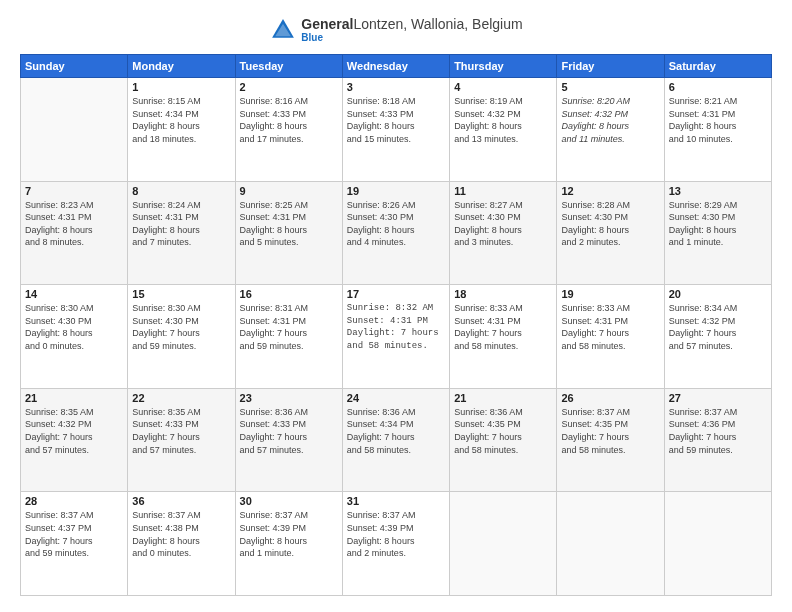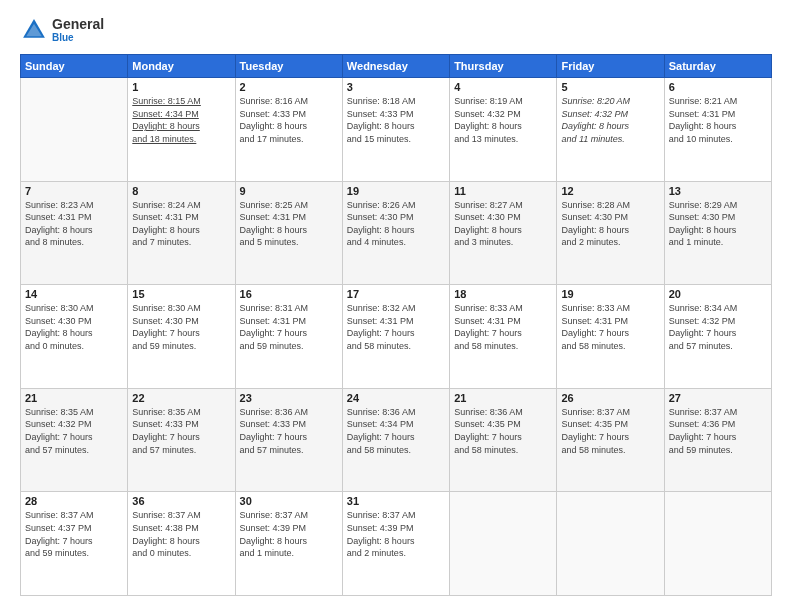--- a/index.html
+++ b/index.html
@@ -12,21 +12,21 @@
     }
     .page {
       width: 792px;
       height: 612px;
       padding: 16px 20px;
       display: flex;
       flex-direction: column;
     }
     .header {
       display: flex;
-      justify-content: space-between;
+      justify-content: center;
       align-items: flex-start;
       margin-bottom: 10px;
     }
     .logo {
       display: flex;
       align-items: center;
       gap: 4px;
     }
     .logo-text {
       display: flex;
@@ -112,41 +112,42 @@
       <svg class="logo-icon" viewBox="0 0 36 36">
         <polygon points="18,4 32,28 4,28" fill="#1a6fc4"></polygon>
         <polygon points="18,10 28,26 8,26" fill="white" opacity="0.3"></polygon>
       </svg>
       <div class="logo-text">
         <span class="logo-general">General</span>
         <span class="logo-blue">Blue</span>
       </div>
     </div>
     <div class="title-area">
+      <div class="location">Lontzen, Wallonia, Belgium</div>
     </div>
   </div>
 
   <table class="calendar">
     <thead>
       <tr>
         <th>Sunday</th>
         <th>Monday</th>
         <th>Tuesday</th>
         <th>Wednesday</th>
         <th>Thursday</th>
         <th>Friday</th>
         <th>Saturday</th>
       </tr>
     </thead>
     <tbody id="calendar-body">
     <tr>
           <td class="empty-cell"></td>
           <td>
             <div class="day-num">1</div>
-            <div class="day-info" style="white-space: pre-line; text-decoration: underline;">Sunrise: 8:15 AM
+            <div class="day-info" style="white-space: pre-line;">Sunrise: 8:15 AM
 Sunset: 4:34 PM
 Daylight: 8 hours
 and 18 minutes.</div>
           </td>
           <td>
             <div class="day-num">2</div>
             <div class="day-info" style="white-space: pre-line;">Sunrise: 8:16 AM
 Sunset: 4:33 PM
 Daylight: 8 hours
 and 17 minutes.</div>
@@ -248,21 +249,21 @@
           </td>
           <td>
             <div class="day-num">16</div>
             <div class="day-info" style="white-space: pre-line;">Sunrise: 8:31 AM
 Sunset: 4:31 PM
 Daylight: 7 hours
 and 59 minutes.</div>
           </td>
           <td>
             <div class="day-num">17</div>
-            <div class="day-info" style="white-space: pre-line;">Sunrise: 8:32 AM
+            <div class="day-info" style="white-space: pre-line; font-family: Liberation Mono, monospace;">Sunrise: 8:32 AM
 Sunset: 4:31 PM
 Daylight: 7 hours
 and 58 minutes.</div>
           </td>
           <td>
             <div class="day-num">18</div>
             <div class="day-info" style="white-space: pre-line;">Sunrise: 8:33 AM
 Sunset: 4:31 PM
 Daylight: 7 hours
 and 58 minutes.</div>

